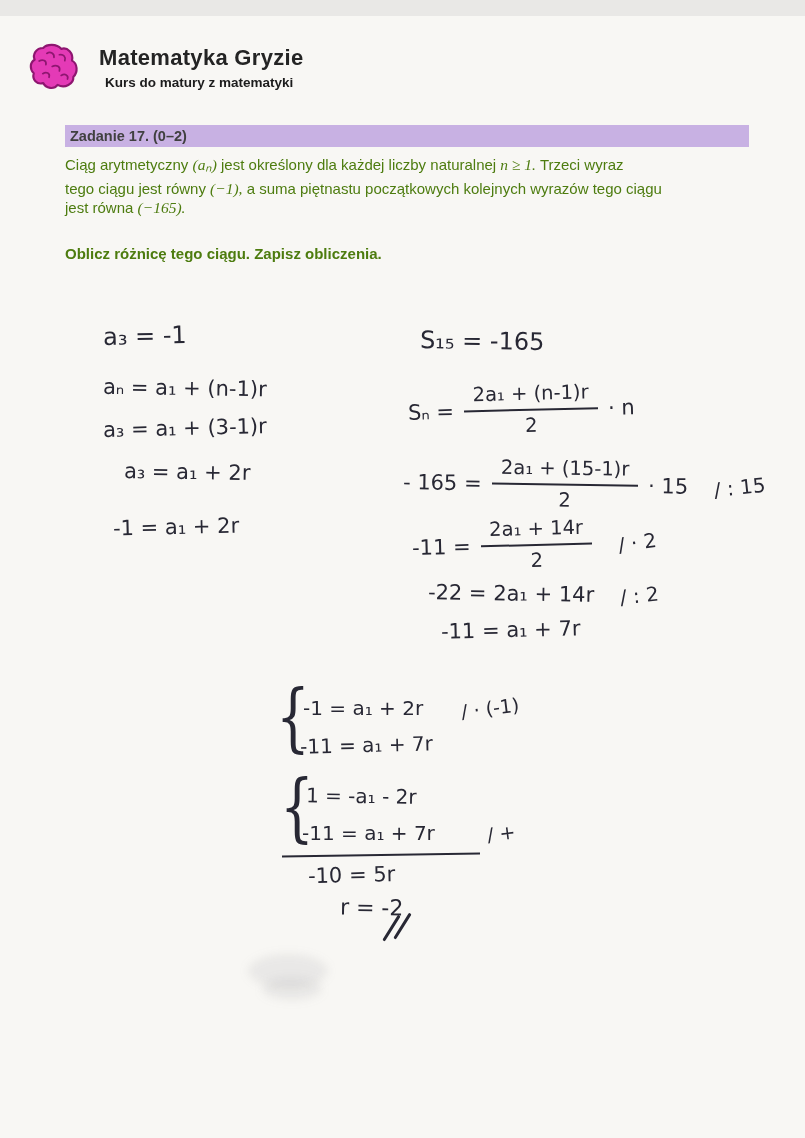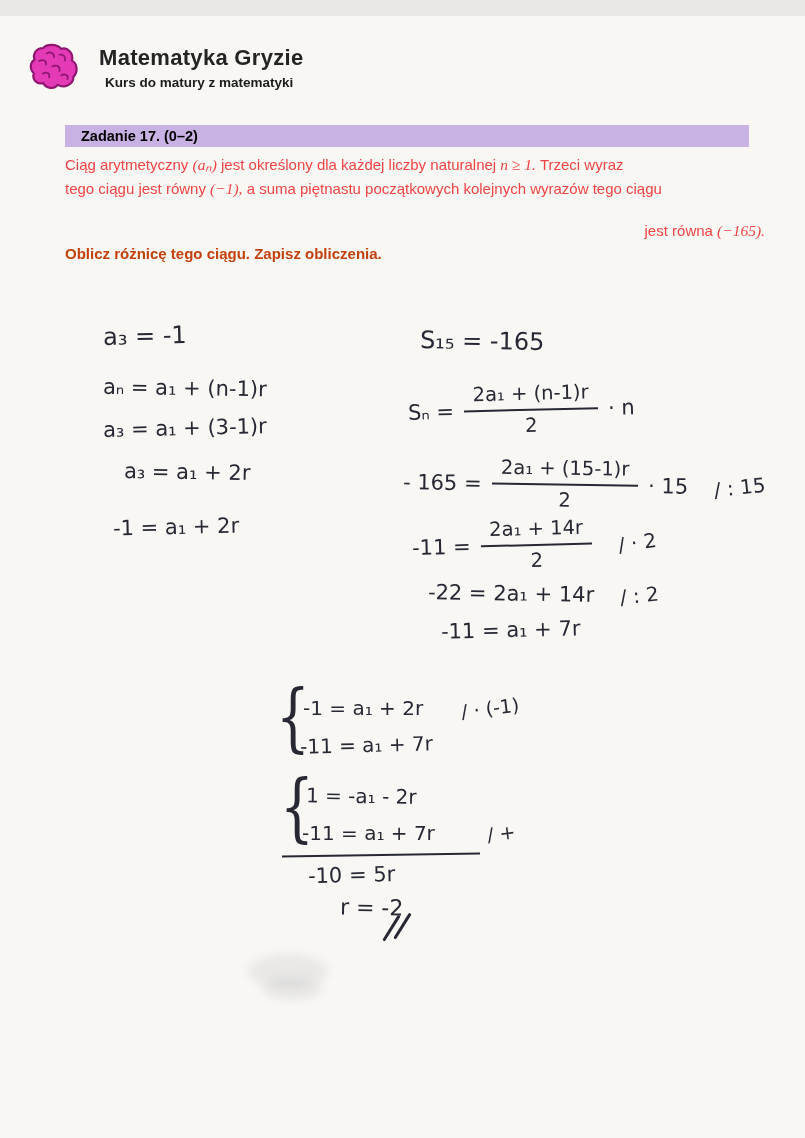--- a/index.html
+++ b/index.html
@@ -18,24 +18,24 @@
   }
   .brand-subtitle {
     position:absolute; left:105px; top:59px;
     font-size:13.5px; font-weight:700; color:#1c1c1c;
   }
   
   .task-bar {
     position:absolute; left:65px; top:109px; width:684px; height:22px;
     background:#c8b1e3;
   }
-  .task-title { font-size:14.5px; font-weight:bold; color:#000000; line-height:22px; padding-left:16px; }
-  .problem-line { position:absolute; left:65px; width:700px; font-size:15px; color:#ef4444; }
+  .task-title { font-size:14.5px; font-weight:bold; color:#404040; line-height:22px; padding-left:5px; }
+  .problem-line { position:absolute; left:65px; width:700px; font-size:15px; color:#4d7c0f; }
   .math { font-family:"Liberation Serif", serif; font-style:italic; font-size:15.5px; }
-  .instruction { position:absolute; left:65px; top:229px; font-size:15px; font-weight:bold; color:#c2410c; }
+  .instruction { position:absolute; left:65px; top:229px; font-size:15px; font-weight:bold; color:#4d7c0f; }
   
   .hand {
     position:absolute; font-family:"DejaVu Sans", sans-serif;
     color:#282834; white-space:nowrap; font-size:21px;
   }
   .row { display:flex; align-items:center; gap:10px; }
   .big { font-size:24px; }
   .tilt-a { transform:rotate(-1.4deg); }
   .tilt-b { transform:rotate(0.9deg); }
   .frac { display:inline-block; text-align:center; vertical-align:middle; font-size:0.93em; }
@@ -80,21 +80,21 @@
   <div class="task-bar">
     <div class="task-title">Zadanie 17. (0–2)</div>
   </div>
 
   <div class="problem-line" style="top:137px;">
     <span>Ciąg arytmetyczny </span><span class="math">(aₙ)</span><span> jest określony dla każdej liczby naturalnej </span><span class="math">n ≥ 1.</span><span> Trzeci wyraz</span>
   </div>
   <div class="problem-line" style="top:164px;">
     <span>tego ciągu jest równy </span><span class="math">(−1),</span><span> a suma piętnastu początkowych kolejnych wyrazów tego ciągu</span>
   </div>
-  <div class="problem-line" style="top:206px;text-align:right;">
+  <div class="problem-line" style="top:183px;">
     <span>jest równa </span><span class="math">(−165).</span>
   </div>
 
   <div class="instruction">Oblicz różnicę tego ciągu. Zapisz obliczenia.</div>
 
   <div class="hand big tilt-a" style="left:103px; top:306px;">a₃ = -1</div>
   <div class="hand tilt-b" style="left:103px; top:360px;">aₙ = a₁ + (n-1)r</div>
   <div class="hand tilt-a" style="left:103px; top:400px;">a₃ = a₁ + (3-1)r</div>
   <div class="hand tilt-b" style="left:124px; top:444px;">a₃ = a₁ + 2r</div>
   <div class="hand tilt-a" style="left:113px; top:499px;">-1 = a₁ + 2r</div>

